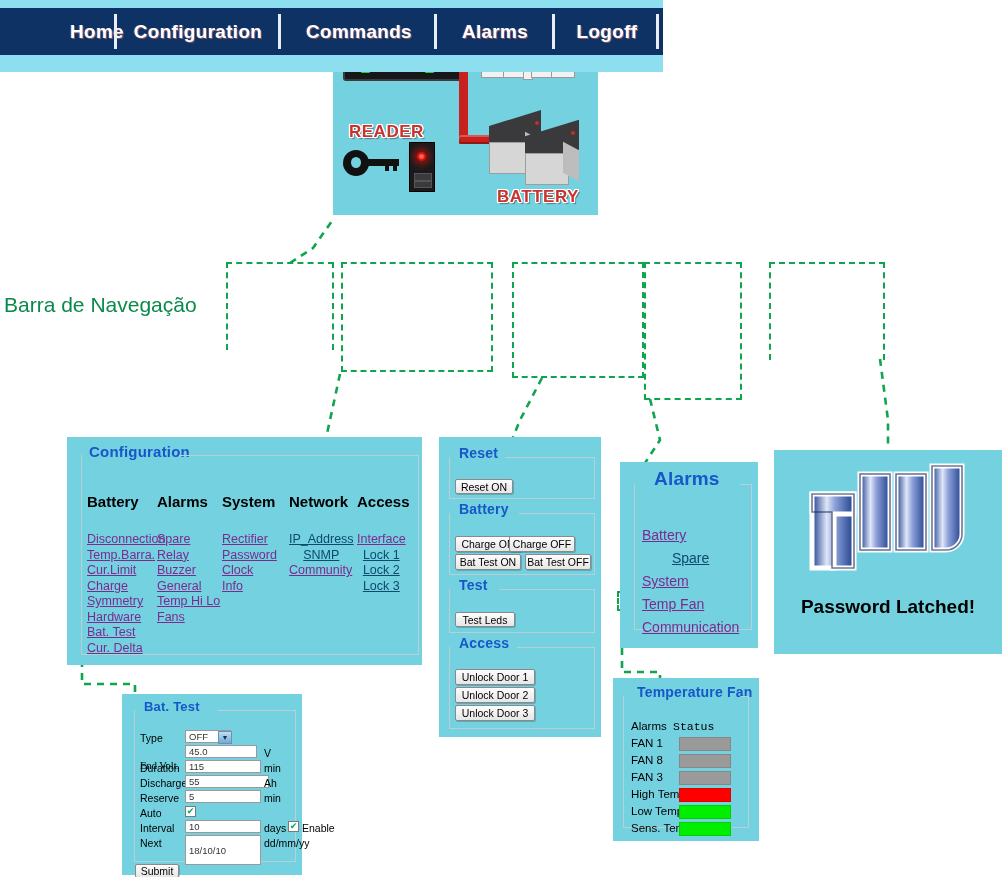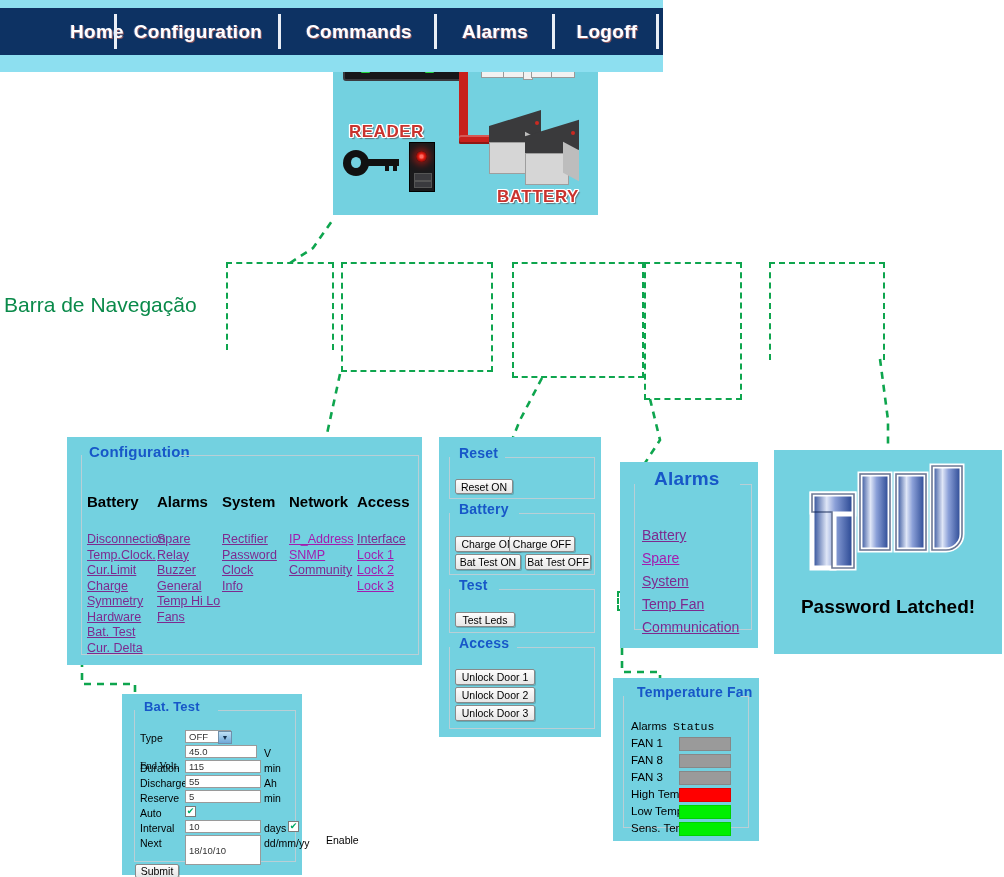--- a/index.html
+++ b/index.html
@@ -9,21 +9,21 @@
 
   
   .panel{position:absolute;background:#73D1E0;box-sizing:border-box;}
   .fieldset{position:absolute;border:1px solid #b9cfd6;border-top:none;box-sizing:border-box;}
   .legend{position:absolute;color:#1757c8;font-weight:bold;background:#73D1E0;
           padding:0 6px;font-size:15px;letter-spacing:.2px;}
   .lgline{position:absolute;height:1px;background:#b9cfd6;}
 
   a.lnk{color:#7d2a8f;text-decoration:underline;font-size:12.5px;display:block;
         line-height:15.5px;white-space:nowrap;}
-  a.lnk.blue{color:#a21caf;}
+  a.lnk.blue{color:#0c4a6e;text-align:center;}
 
   
   #hero{left:333px;top:2px;width:265px;height:213px;background:#73D1E0;}
   .heroLbl{position:absolute;font-weight:bold;font-style:normal;
            color:#c9332e;font-size:17px;letter-spacing:.5px;
            -webkit-text-stroke:0px;
            text-shadow:
              1.3px 0 0 #ffffff,-1.3px 0 0 #ffffff,0 1.3px 0 #ffffff,0 -1.3px 0 #ffffff,
              1px 1px 0 #ffffff,-1px 1px 0 #ffffff,1px -1px 0 #ffffff,-1px -1px 0 #ffffff,
              2px 2px 1px rgba(60,20,20,.45);}
@@ -235,21 +235,21 @@
     <div class="lgline" style="left:112px;top:18px;width:240px;"></div>
 
     <div class="colhdr" style="left:20px;top:56px;">Battery</div>
     <div class="colhdr" style="left:90px;top:56px;">Alarms</div>
     <div class="colhdr" style="left:155px;top:56px;">System</div>
     <div class="colhdr" style="left:222px;top:56px;">Network</div>
     <div class="colhdr" style="left:290px;top:56px;">Access</div>
 
     <div style="position:absolute;left:20px;top:95px;">
       <a class="lnk" href="#">Disconnection</a>
-      <a class="lnk" href="#">Temp.Clock.</a>
+      <a class="lnk" href="#">Temp.Barra.</a>
       <a class="lnk" href="#">Cur.Limit</a>
       <a class="lnk" href="#">Charge</a>
       <a class="lnk" href="#">Symmetry</a>
       <a class="lnk" href="#">Hardware</a>
       <a class="lnk" href="#">Bat. Test</a>
       <a class="lnk" href="#">Cur. Delta</a>
     </div>
 
     <div style="position:absolute;left:90px;top:95px;">
       <a class="lnk" href="#">Spare</a>
@@ -360,35 +360,35 @@
 
     <div class="frmLbl" style="left:18px;top:66px;font-family:Liberation Serif, serif;">End Volt.</div>
     <div class="inp" style="left:63px;top:51px;width:72px;height:13px;">45.0</div>
     <div class="unit" style="left:142px;top:53px;">V</div>
 
     <div class="frmLbl" style="left:18px;top:68px;">Duration</div>
     <div class="inp" style="left:63px;top:66px;width:76px;height:13px;">115</div>
     <div class="unit" style="left:142px;top:68px;">min</div>
 
     <div class="frmLbl" style="left:18px;top:83px;">Discharge</div>
-    <div class="inp" style="left:63px;top:81px;width:76px;height:13px;">55</div>
+    <div class="inp" style="left:63px;top:81px;width:84px;height:13px;">55</div>
     <div class="unit" style="left:142px;top:83px;">Ah</div>
 
     <div class="frmLbl" style="left:18px;top:98px;">Reserve</div>
     <div class="inp" style="left:63px;top:96px;width:76px;height:13px;">5</div>
     <div class="unit" style="left:142px;top:98px;">min</div>
 
     <div class="frmLbl" style="left:18px;top:113px;">Auto</div>
     <div class="chk" style="left:63px;top:112px;">✔</div>
 
     <div class="frmLbl" style="left:18px;top:128px;">Interval</div>
     <div class="inp" style="left:63px;top:126px;width:76px;height:13px;">10</div>
     <div class="unit" style="left:142px;top:128px;">days</div>
     <div class="chk" style="left:166px;top:127px;">✔</div>
-    <div class="unit" style="left:180px;top:140px;padding-left:24px;">Enable</div>
+    <div class="unit" style="left:180px;top:128px;">Enable</div>
 
     <div class="frmLbl" style="left:18px;top:143px;">Next</div>
     <div class="inp" style="left:63px;top:141px;width:76px;height:30px;">18/10/10</div>
     <div class="unit" style="left:142px;top:143px;">dd/mm/yy</div>
 
     <div class="btn" style="left:13px;top:170px;width:44px;height:14px;">Submit</div>
   </div>
 
   <div class="panel" id="tempfan">
     <div class="legend" style="left:18px;top:6px;font-size:14px;">Temperature Fan</div>

